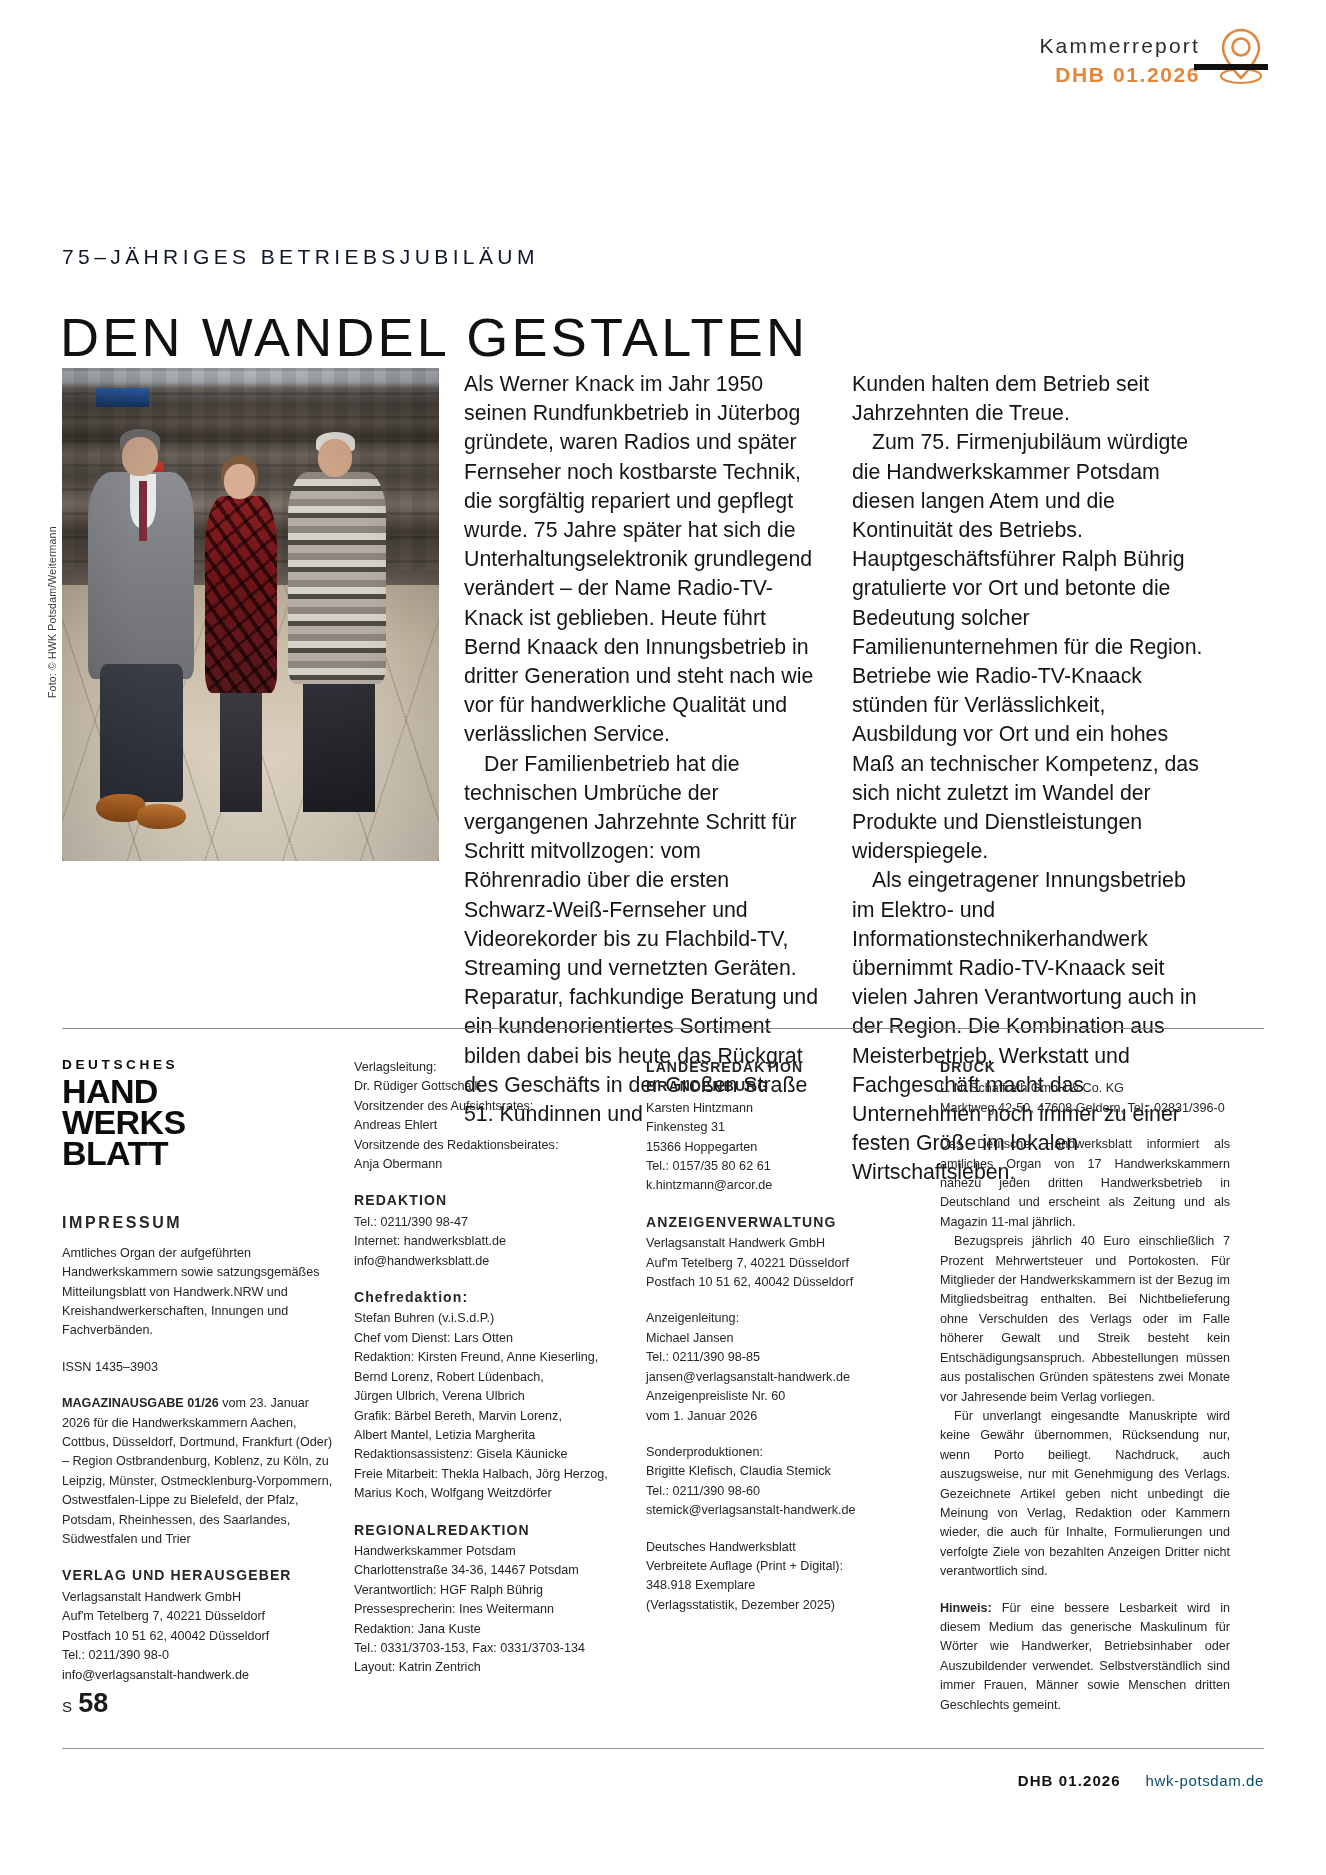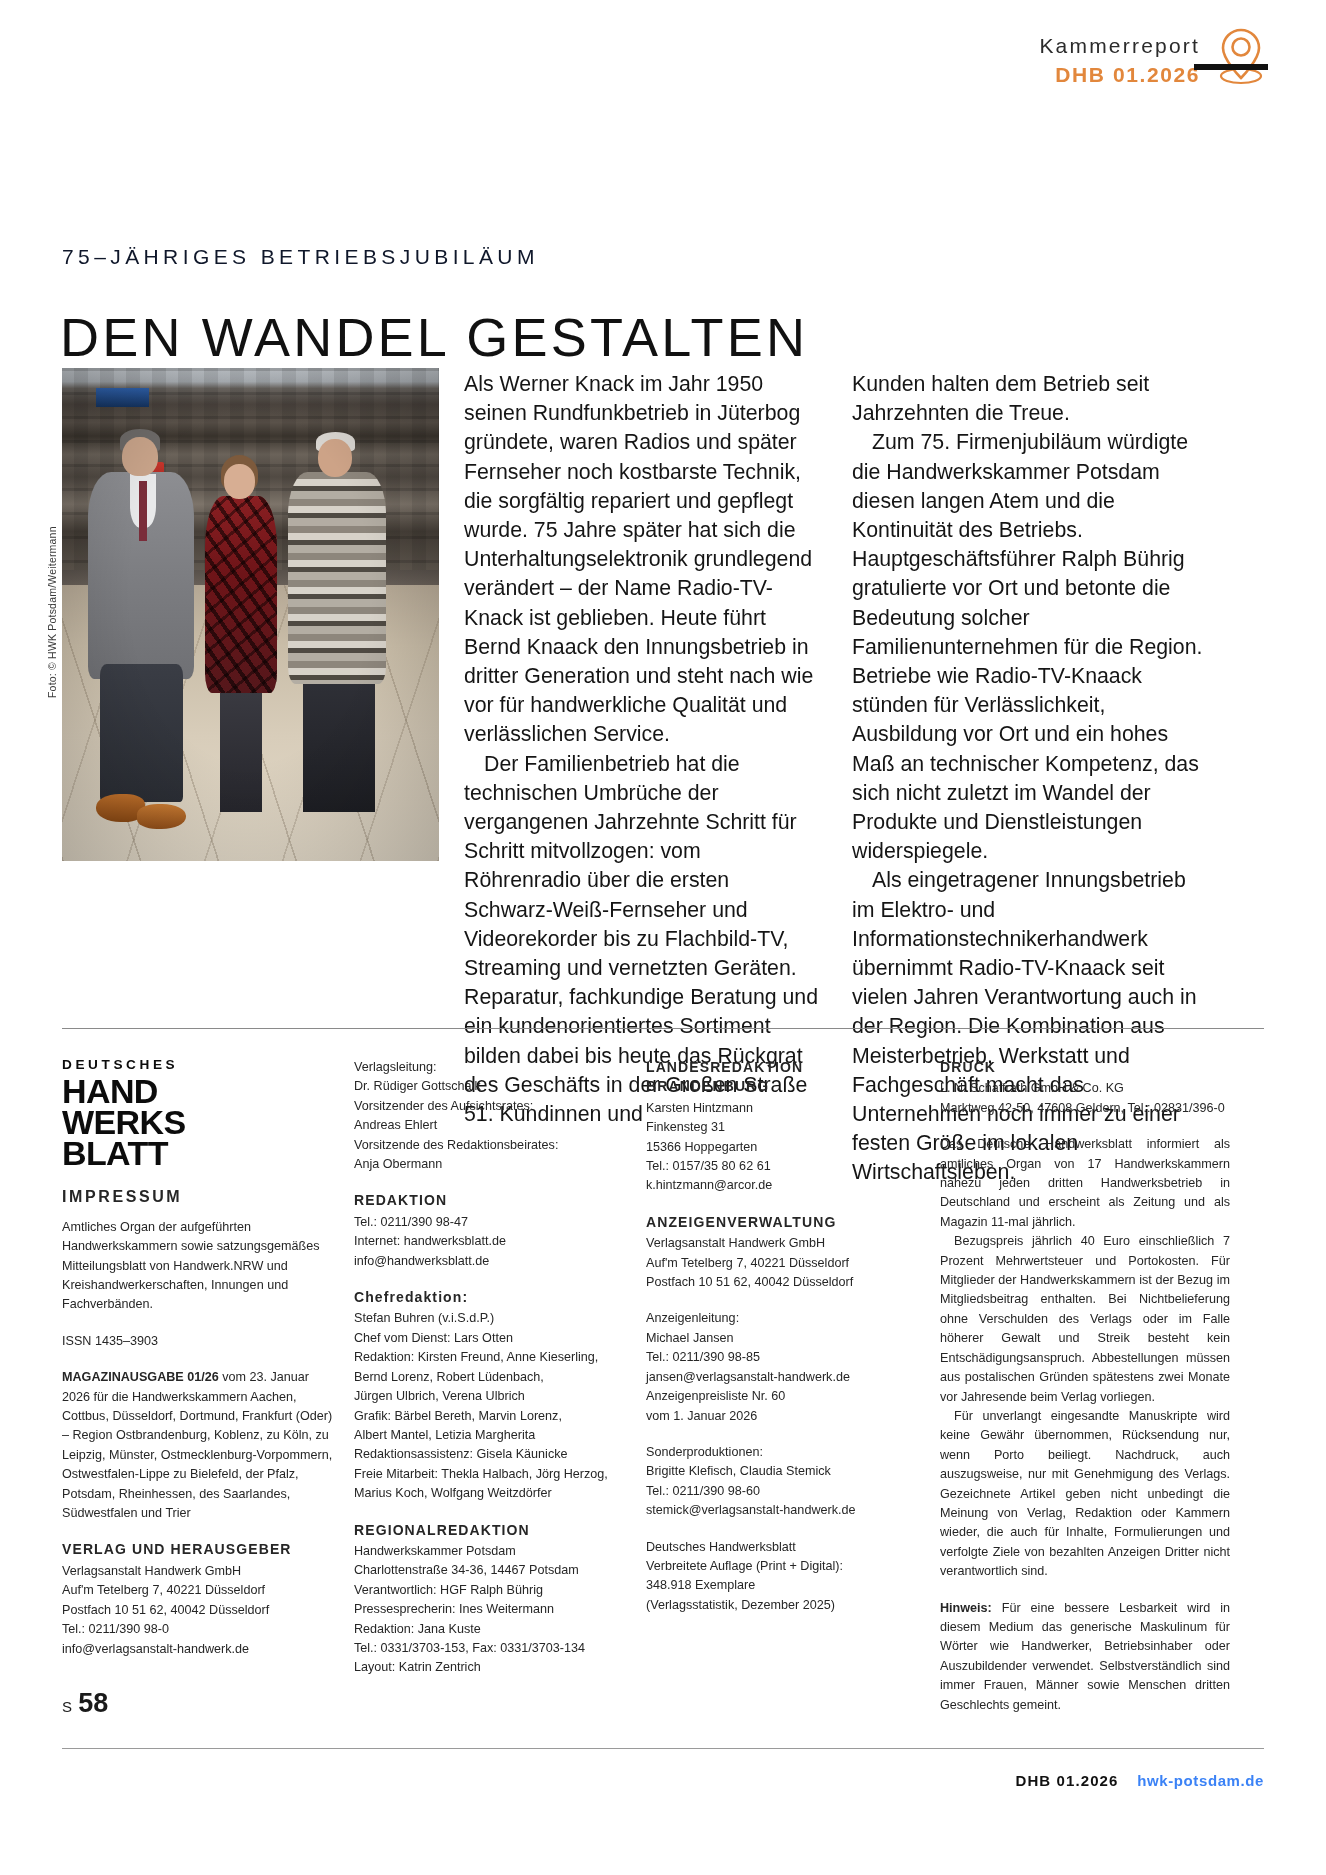--- a/index.html
+++ b/index.html
@@ -239,21 +239,21 @@
     font-weight: 700;
     letter-spacing: 2.6px;
     font-size: 16px;
     margin: 0 0 11px 0;
   }
   .bold { font-weight: 700; }
   .justify { text-align: justify; }
   .ind { text-indent: 14px; }
 
   
-  #dhb-logo { margin-bottom: 18px; }
+  #dhb-logo { margin-bottom: 44px; }
   .logo-small {
     font-weight: 700;
     font-size: 13.6px;
     letter-spacing: 3.6px;
     line-height: 1;
     margin-bottom: 4px;
     color: #0c0c0c;
   }
   .logo-big {
     font-weight: 700;
@@ -277,21 +277,21 @@
   #page-num .big { font-size: 27px; font-weight: 700; letter-spacing: 0; }
   #footer-right {
     position: absolute;
     right: 62px;
     top: 1772px;
     font-size: 15px;
     letter-spacing: .6px;
     white-space: nowrap;
   }
   #footer-right .f-issue { font-weight: 700; color: #111; letter-spacing: 1.1px; }
-  #footer-right .f-url { font-weight: 700; color: #3b82f6; letter-spacing: .6px; margin-left: 14px; }
+  #footer-right .f-url { font-weight: 400; color: #0c4a6e; letter-spacing: .6px; margin-left: 20px; }
 </style>
 </head>
 <body>
 
 <div id="page">
 
   <div id="masthead">
     <div class="mast-text">
       <div class="mast-line1">Kammerreport</div>
       <div class="mast-line2">DHB 01.2026</div>

